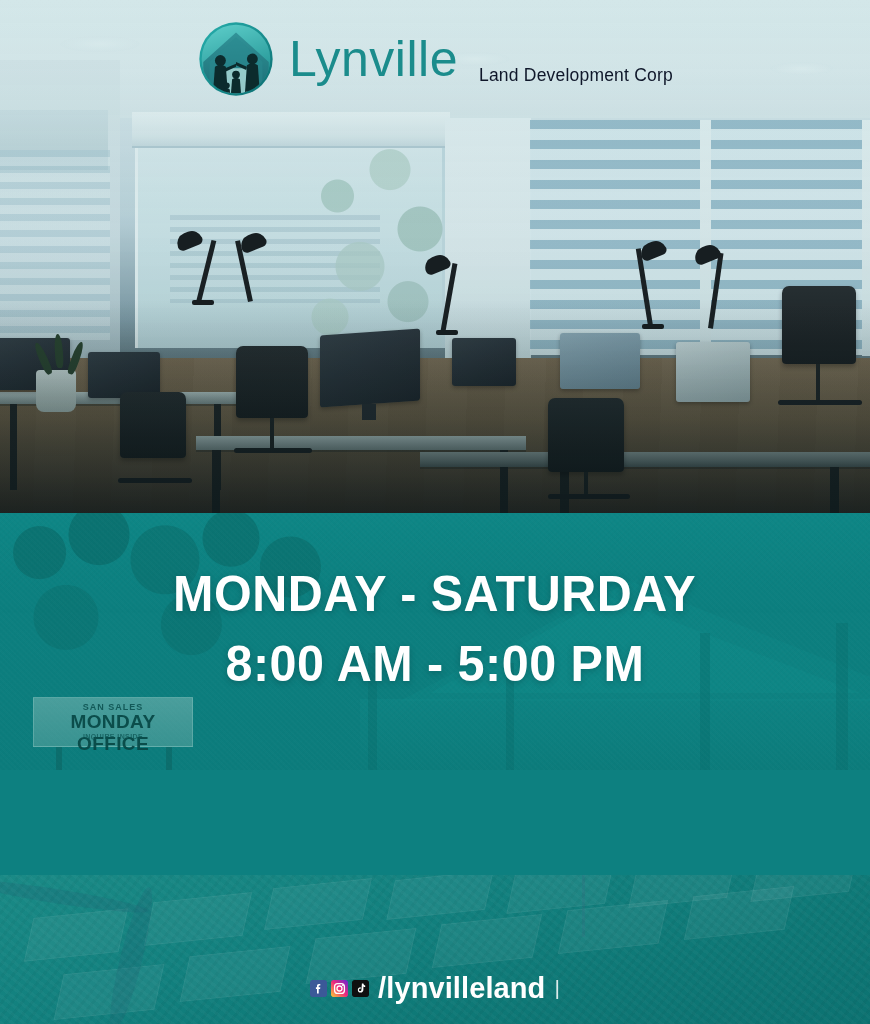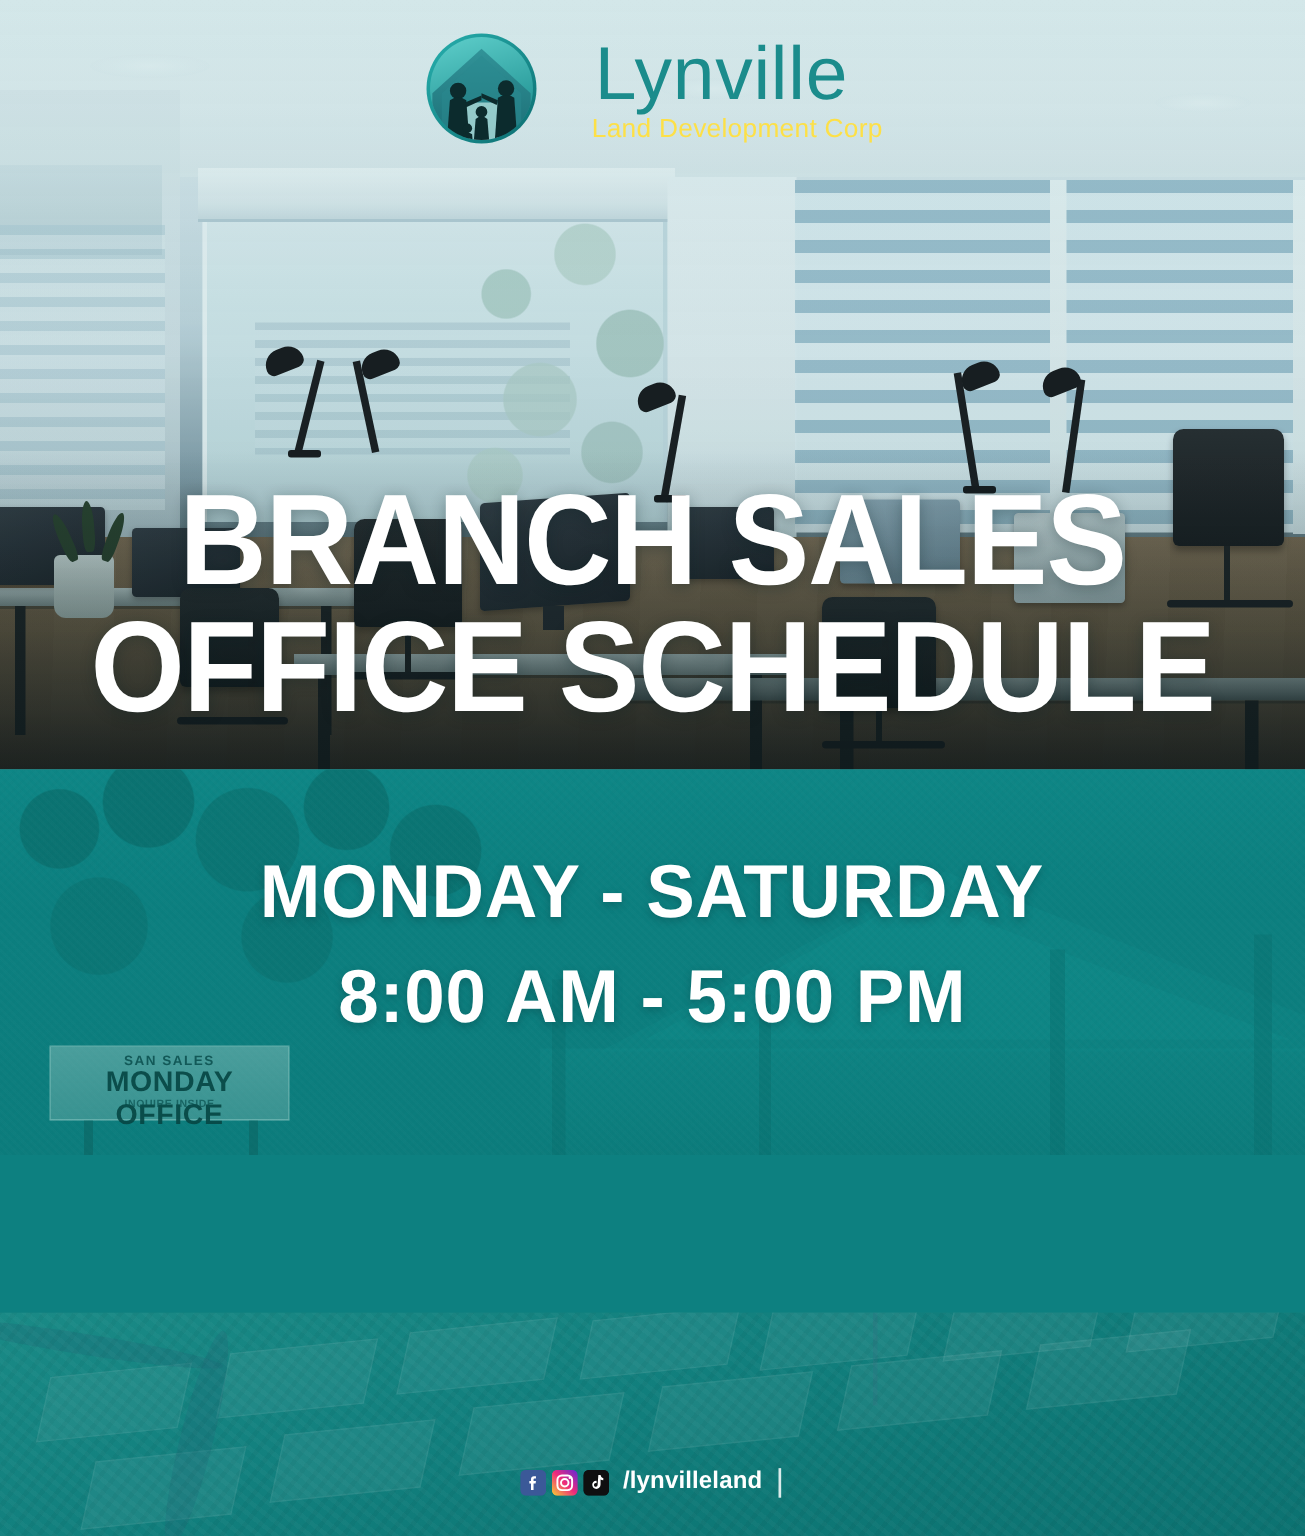--- a/index.html
+++ b/index.html
@@ -167,28 +167,28 @@
   }
 
   
   .header {
     position:absolute; left:0; top:0; width:870px; height:118px;
     display:flex; align-items:center; justify-content:center;
     gap:14px;
     z-index:6;
   }
   .logo-mark { width:78px; height:78px; flex:0 0 auto; }
-  .logo-text { display:flex; flex-direction:column; align-items:center; line-height:1; }
+  .logo-text { display:flex; flex-direction:row; align-items:flex-end; line-height:1; }
   .logo-name {
     font-size:50px; font-weight:400; letter-spacing:.5px;
     color:#1b8c8c;
   }
   .logo-sub {
     font-size:17.5px; font-weight:400; letter-spacing:.2px;
-    color:#fde047; margin-top:3px; margin-left:21px;
+    color:#0f172a; margin-top:3px; margin-left:21px;
   }
 
   
   .title-block {
     position:absolute; left:0; top:318px; width:870px;
     text-align:center; z-index:7;
   }
   .title-line {
     color:#ffffff;
     font-family:"Liberation Sans Narrow","Liberation Sans", sans-serif;
@@ -347,21 +347,21 @@
     display:flex; align-items:center; justify-content:center; gap:9px;
     z-index:9;
   }
   .social-row { display:flex; align-items:center; gap:4px; }
   .soc { width:17px; height:17px; border-radius:3.5px; display:block; }
   .soc-fb { background:#3b5998; }
   .soc-ig { background:linear-gradient(45deg,#f9ce34,#ee2a7b 50%,#6228d7); }
   .soc-tt { background:#0f0f10; }
   .footer-text {
     color:#ffffff;
-    font-size:16px;
+    font-size:29px;
     font-weight:bold;
     letter-spacing:.1px;
     white-space:nowrap;
   }
   .footer-sep { color:#ffffff; font-size:21px; font-weight:400; opacity:.85; }
 </style>
 </head>
 <body>
 
 <div class="poster">
@@ -494,24 +494,20 @@
           <path d="M34 89 q4 -3 8 0 l1 13 h-10 z" fill="#0c2b2d"></path>
         </g>
       </svg>
     </div>
     <div class="logo-text">
       <div class="logo-name">Lynville</div>
       <div class="logo-sub">Land Development Corp</div>
     </div>
   </div>
 
-  <div class="title-block">
-    <div class="title-line">BRANCH SALES</div>
-    <div class="title-line">OFFICE SCHEDULE</div>
-  </div>
 
   <div class="band-mid">
     <div class="mid-photo">
       <div class="mid-sky"></div>
       <div class="mid-trees"></div>
       <div class="mid-roof"></div>
       <div class="mid-roof2"></div>
       <div class="mid-wall"></div>
       <div class="mid-post" style="left:368px; top:140px; width:9px; height:117px;"></div>
       <div class="mid-post" style="left:506px; top:150px; width:8px; height:107px;"></div>

